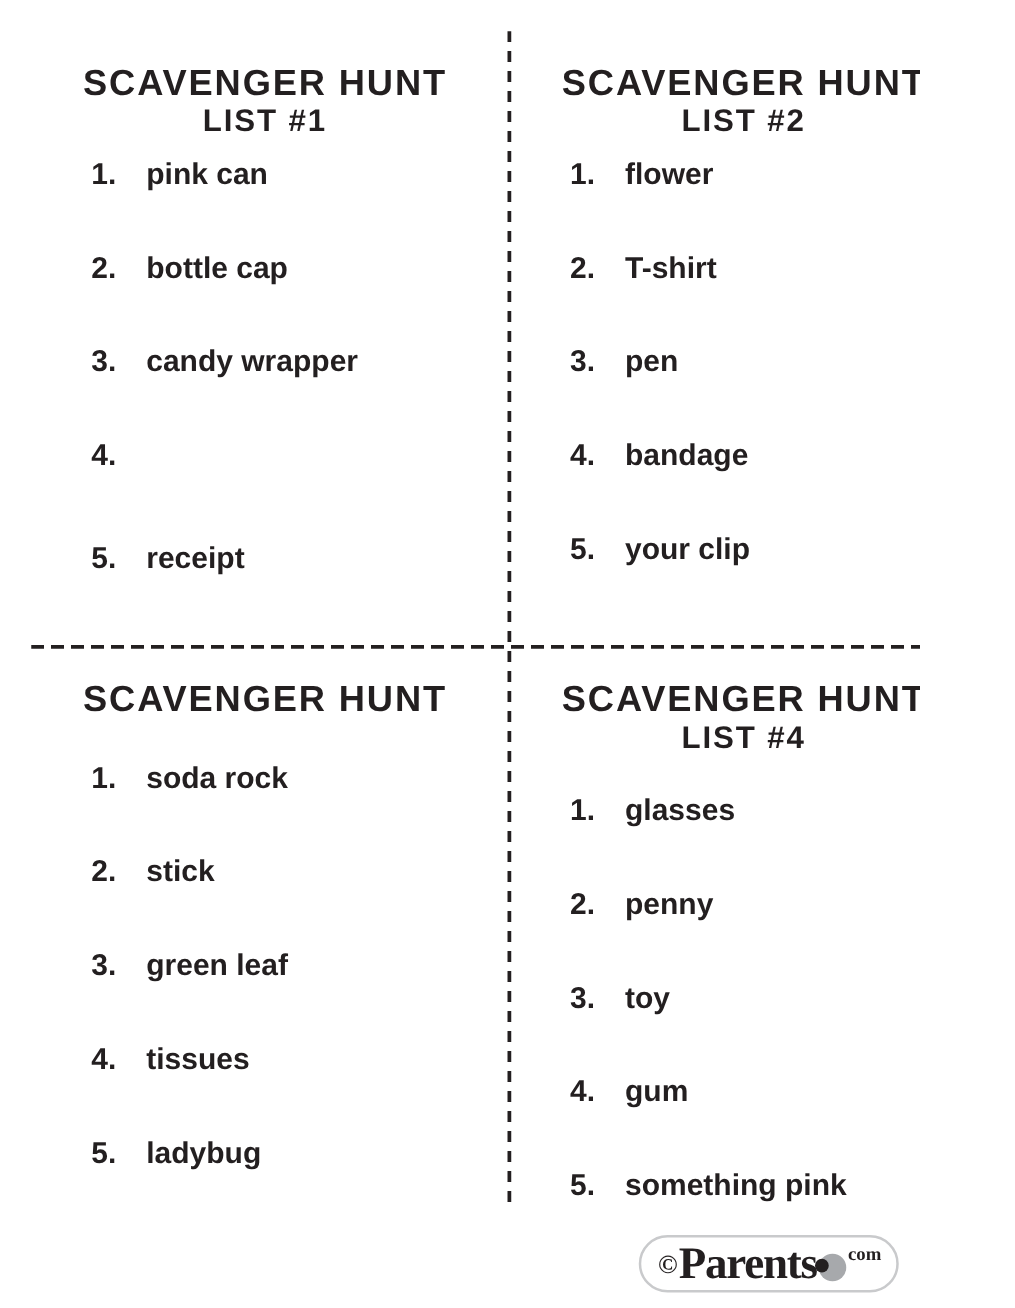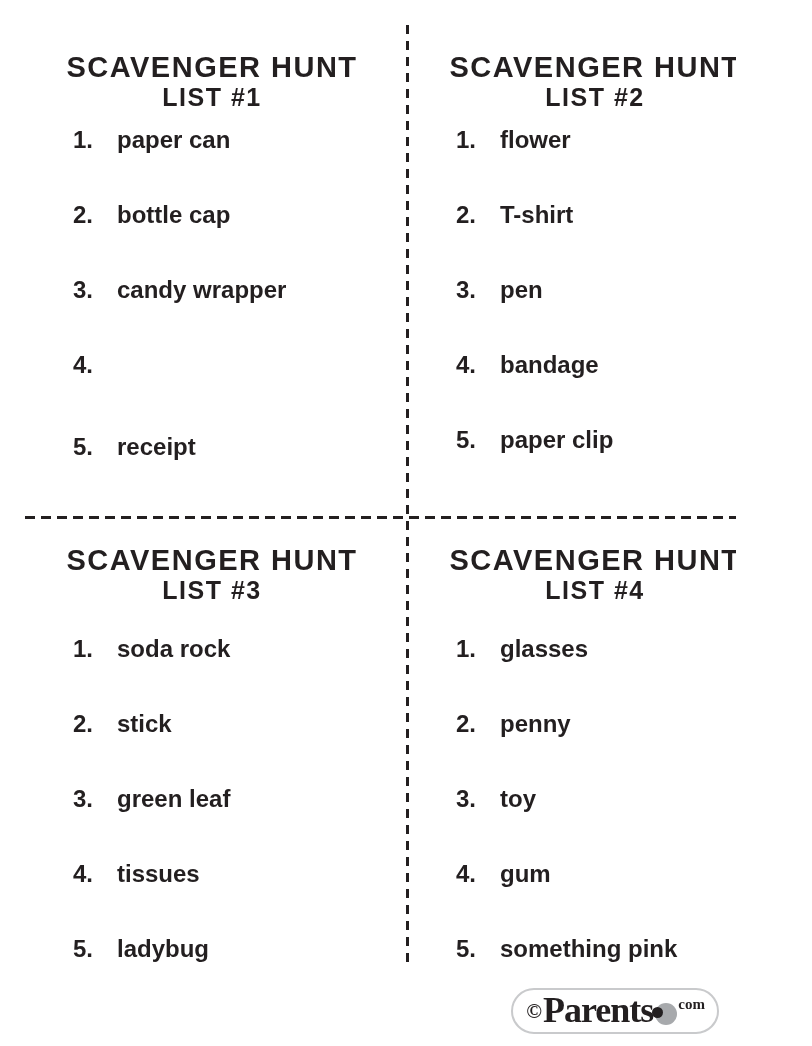--- a/index.html
+++ b/index.html
@@ -63,21 +63,21 @@
 <div class="page">
 
   <div class="quad q0">
     <div class="hdr">
       <div class="title">SCAVENGER HUNT</div>
       <div class="subtitle">LIST #1</div>
     </div>
     <div class="items">
       <div class="row">
         <span class="num">1.</span>
-        <span class="txt">paper can</span>
+        <span class="txt">pink can</span>
       </div>
       <div class="row">
         <span class="num">2.</span>
         <span class="txt">bottle cap</span>
       </div>
       <div class="row">
         <span class="num">3.</span>
         <span class="txt">candy wrapper</span>
       </div>
       <div class="row small-row">
@@ -107,29 +107,28 @@
       <div class="row">
         <span class="num">3.</span>
         <span class="txt">pen</span>
       </div>
       <div class="row">
         <span class="num">4.</span>
         <span class="txt">bandage</span>
       </div>
       <div class="row">
         <span class="num">5.</span>
-        <span class="txt">paper clip</span>
+        <span class="txt">your clip</span>
       </div>
     </div>
   </div>
 
   <div class="quad q2">
     <div class="hdr">
       <div class="title">SCAVENGER HUNT</div>
-      <div class="subtitle">LIST #3</div>
     </div>
     <div class="items">
       <div class="row">
         <span class="num">1.</span>
         <span class="txt">soda rock</span>
       </div>
       <div class="row">
         <span class="num">2.</span>
         <span class="txt">stick</span>
       </div>

